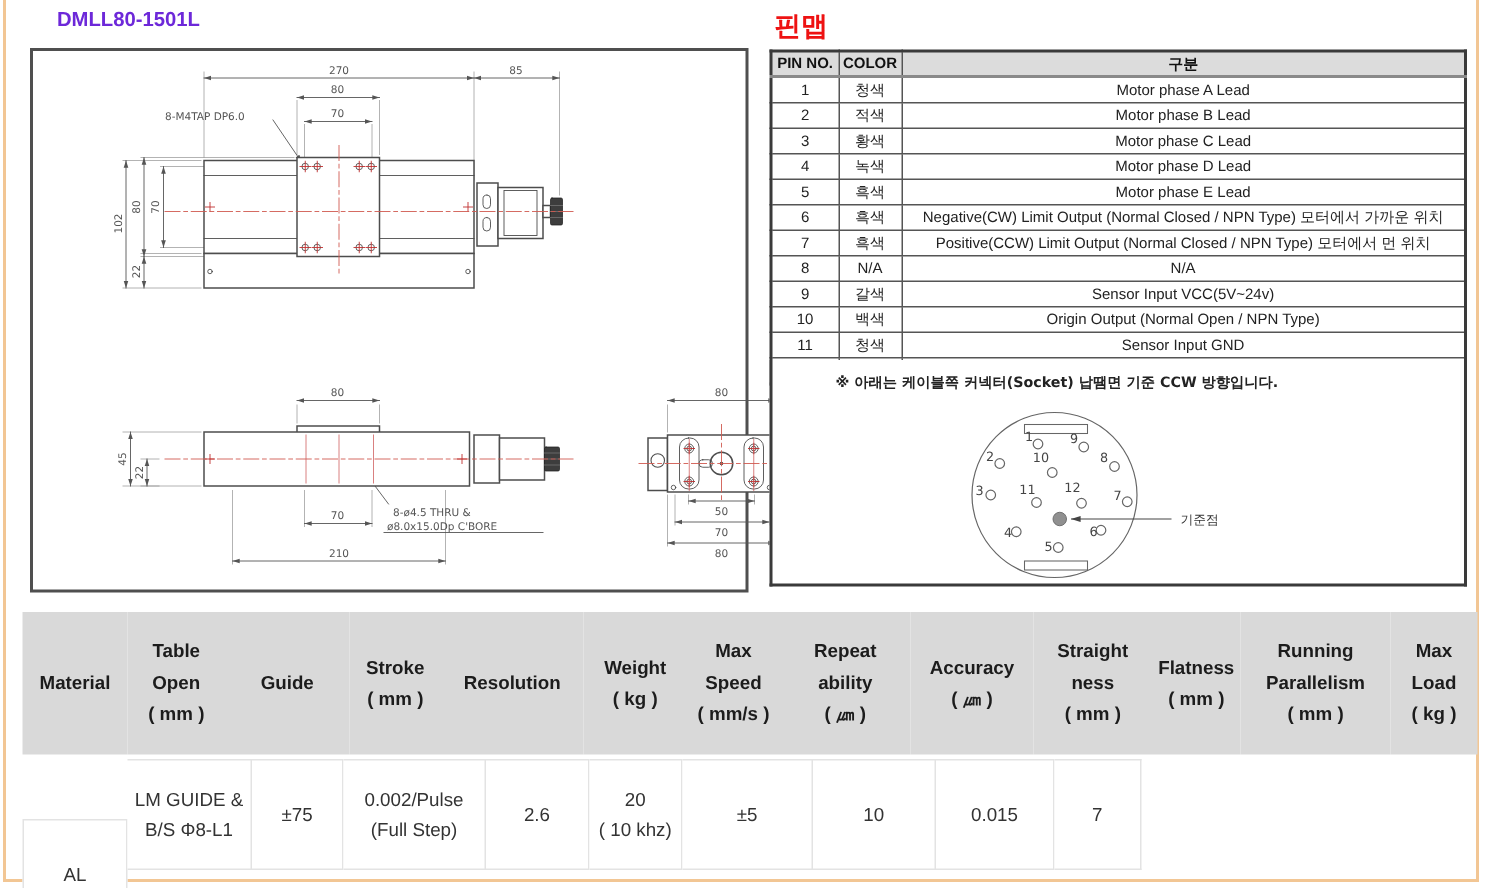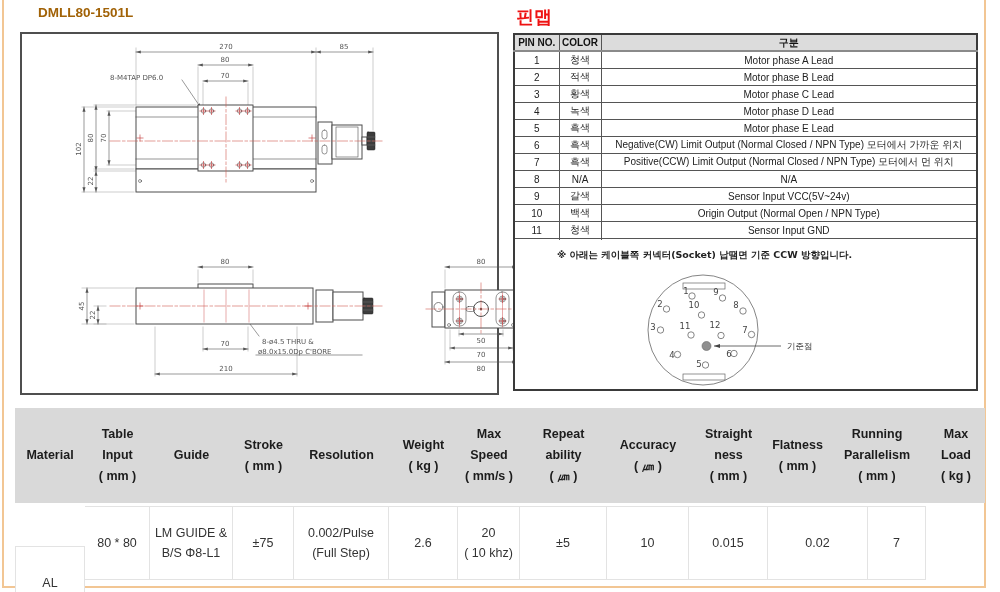--- a/index.html
+++ b/index.html
@@ -1,20 +1,20 @@
 <!DOCTYPE html>
 <html><head>
 <meta charset="utf-8">
 <style>
   html,body{margin:0;padding:0;background:#fff;}
   .page{position:relative;width:1000px;height:592px;background:#fff;overflow:hidden;
         font-family:"Liberation Sans","DejaVu Sans",sans-serif;}
   .frame{position:absolute;left:2px;top:-4px;width:984px;height:592px;box-sizing:border-box;
          border:2px solid #f2c694;border-top:none;pointer-events:none;}
-  .title{position:absolute;left:38px;top:5px;font-size:13.5px;font-weight:bold;color:#a16207;text-align:center;}
+  .title{position:absolute;left:38px;top:5px;font-size:13.5px;font-weight:bold;color:#6d28d9;text-align:center;}
   .pin-title{position:absolute;left:516px;top:5px;font-size:18px;font-weight:bold;color:#ee1212;}
   .drawing-panel{position:absolute;left:20px;top:32px;width:479px;height:363px;box-sizing:border-box;
                  border:2px solid #4f4f4f;background:#fff;padding-left:48px;}
   .drawing-panel svg{display:block;}
   svg text{font-family:"DejaVu Sans",sans-serif;}
   .pin-table{position:absolute;left:513px;top:33px;width:465px;border-collapse:collapse;
              table-layout:fixed;border:2px solid #3a3a3a;background:#fff;padding-left:21px;}
   .pin-table th{background:#dcdcdc;height:15px;font-size:10px;font-weight:bold;color:#111;
                 border:1px solid #555;border-bottom:2px solid #8a8a8a;padding:0;text-align:center;}
   .pin-table td{height:16px;font-size:10px;color:#222;border:1px solid #555;padding:0;text-align:center;
@@ -344,21 +344,21 @@
     </svg>
   </div>
 
   <div class="spec">
     <div class="spec-row">
       <div class="spec-h" style="width:70px">
           <div>Material</div>
         </div>
       <div class="spec-h" style="width:65px">
           <div>Table</div>
-          <div>Input</div>
+          <div>Open</div>
           <div>( mm )</div>
         </div>
       <div class="spec-h" style="width:83px">
           <div>Guide</div>
         </div>
       <div class="spec-h" style="width:61px">
           <div>Stroke</div>
           <div>( mm )</div>
         </div>
       <div class="spec-h" style="width:95px">
@@ -400,23 +400,20 @@
           <div>Max</div>
           <div>Load</div>
           <div>( kg )</div>
         </div>
     </div>
     <div class="spec-gap"></div>
     <div class="spec-row">
       <div class="spec-v first" style="width:70px">
           <div>AL</div>
         </div>
-      <div class="spec-v" style="width:65px">
-          <div>80 * 80</div>
-        </div>
       <div class="spec-v" style="width:83px">
           <div>LM GUIDE &amp;</div>
           <div>B/S Φ8-L1</div>
         </div>
       <div class="spec-v" style="width:61px">
           <div>±75</div>
         </div>
       <div class="spec-v" style="width:95px">
           <div>0.002/Pulse</div>
           <div>(Full Step)</div>
@@ -430,21 +427,18 @@
         </div>
       <div class="spec-v" style="width:87px">
           <div>±5</div>
         </div>
       <div class="spec-v" style="width:82px">
           <div>10</div>
         </div>
       <div class="spec-v" style="width:79px">
           <div>0.015</div>
         </div>
-      <div class="spec-v" style="width:100px">
-          <div>0.02</div>
-        </div>
       <div class="spec-v" style="width:58px">
           <div>7</div>
         </div>
     </div>
   </div>
 </div>
 
 </body></html>

